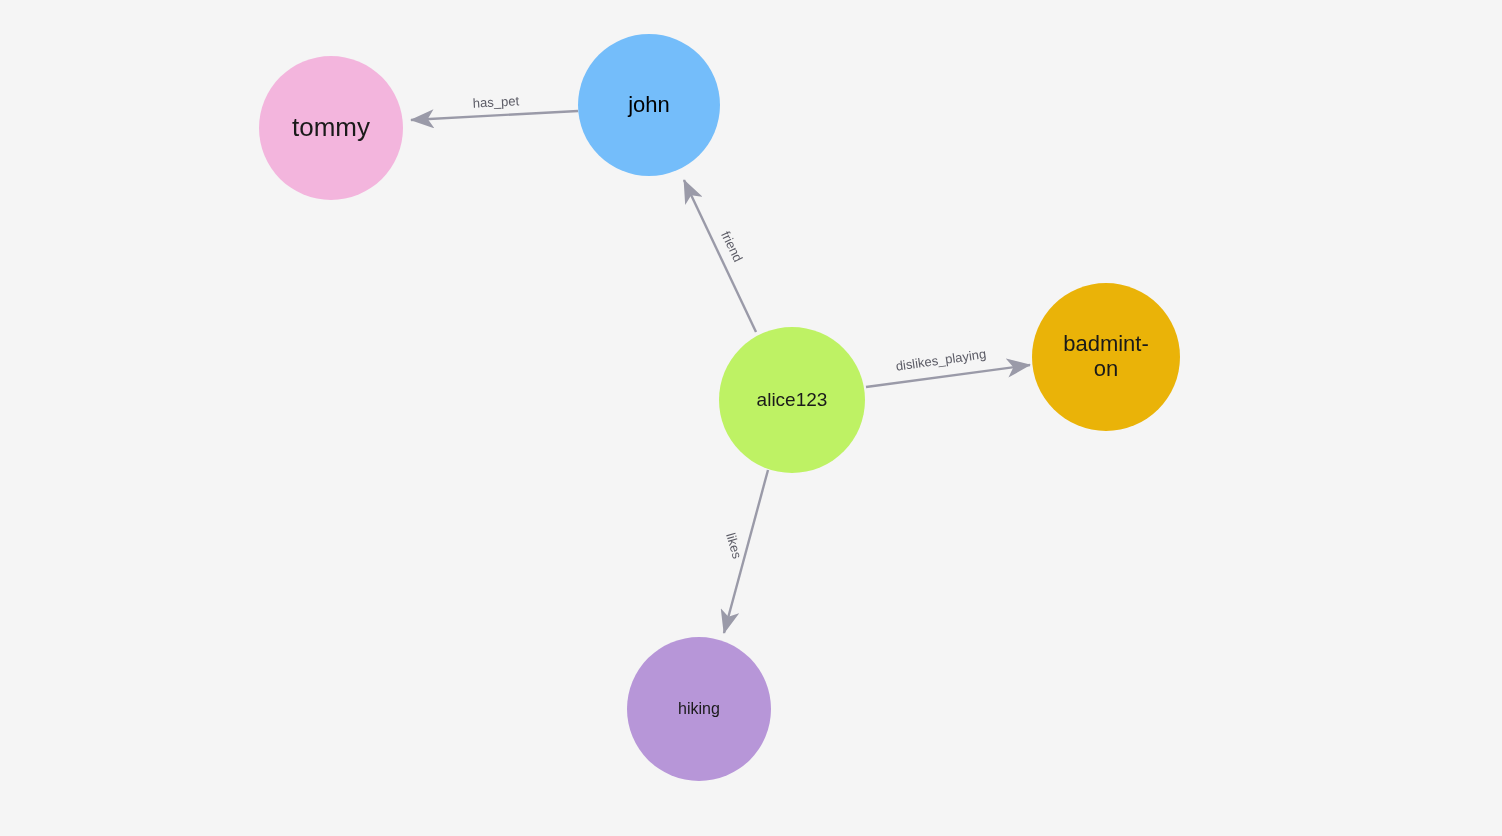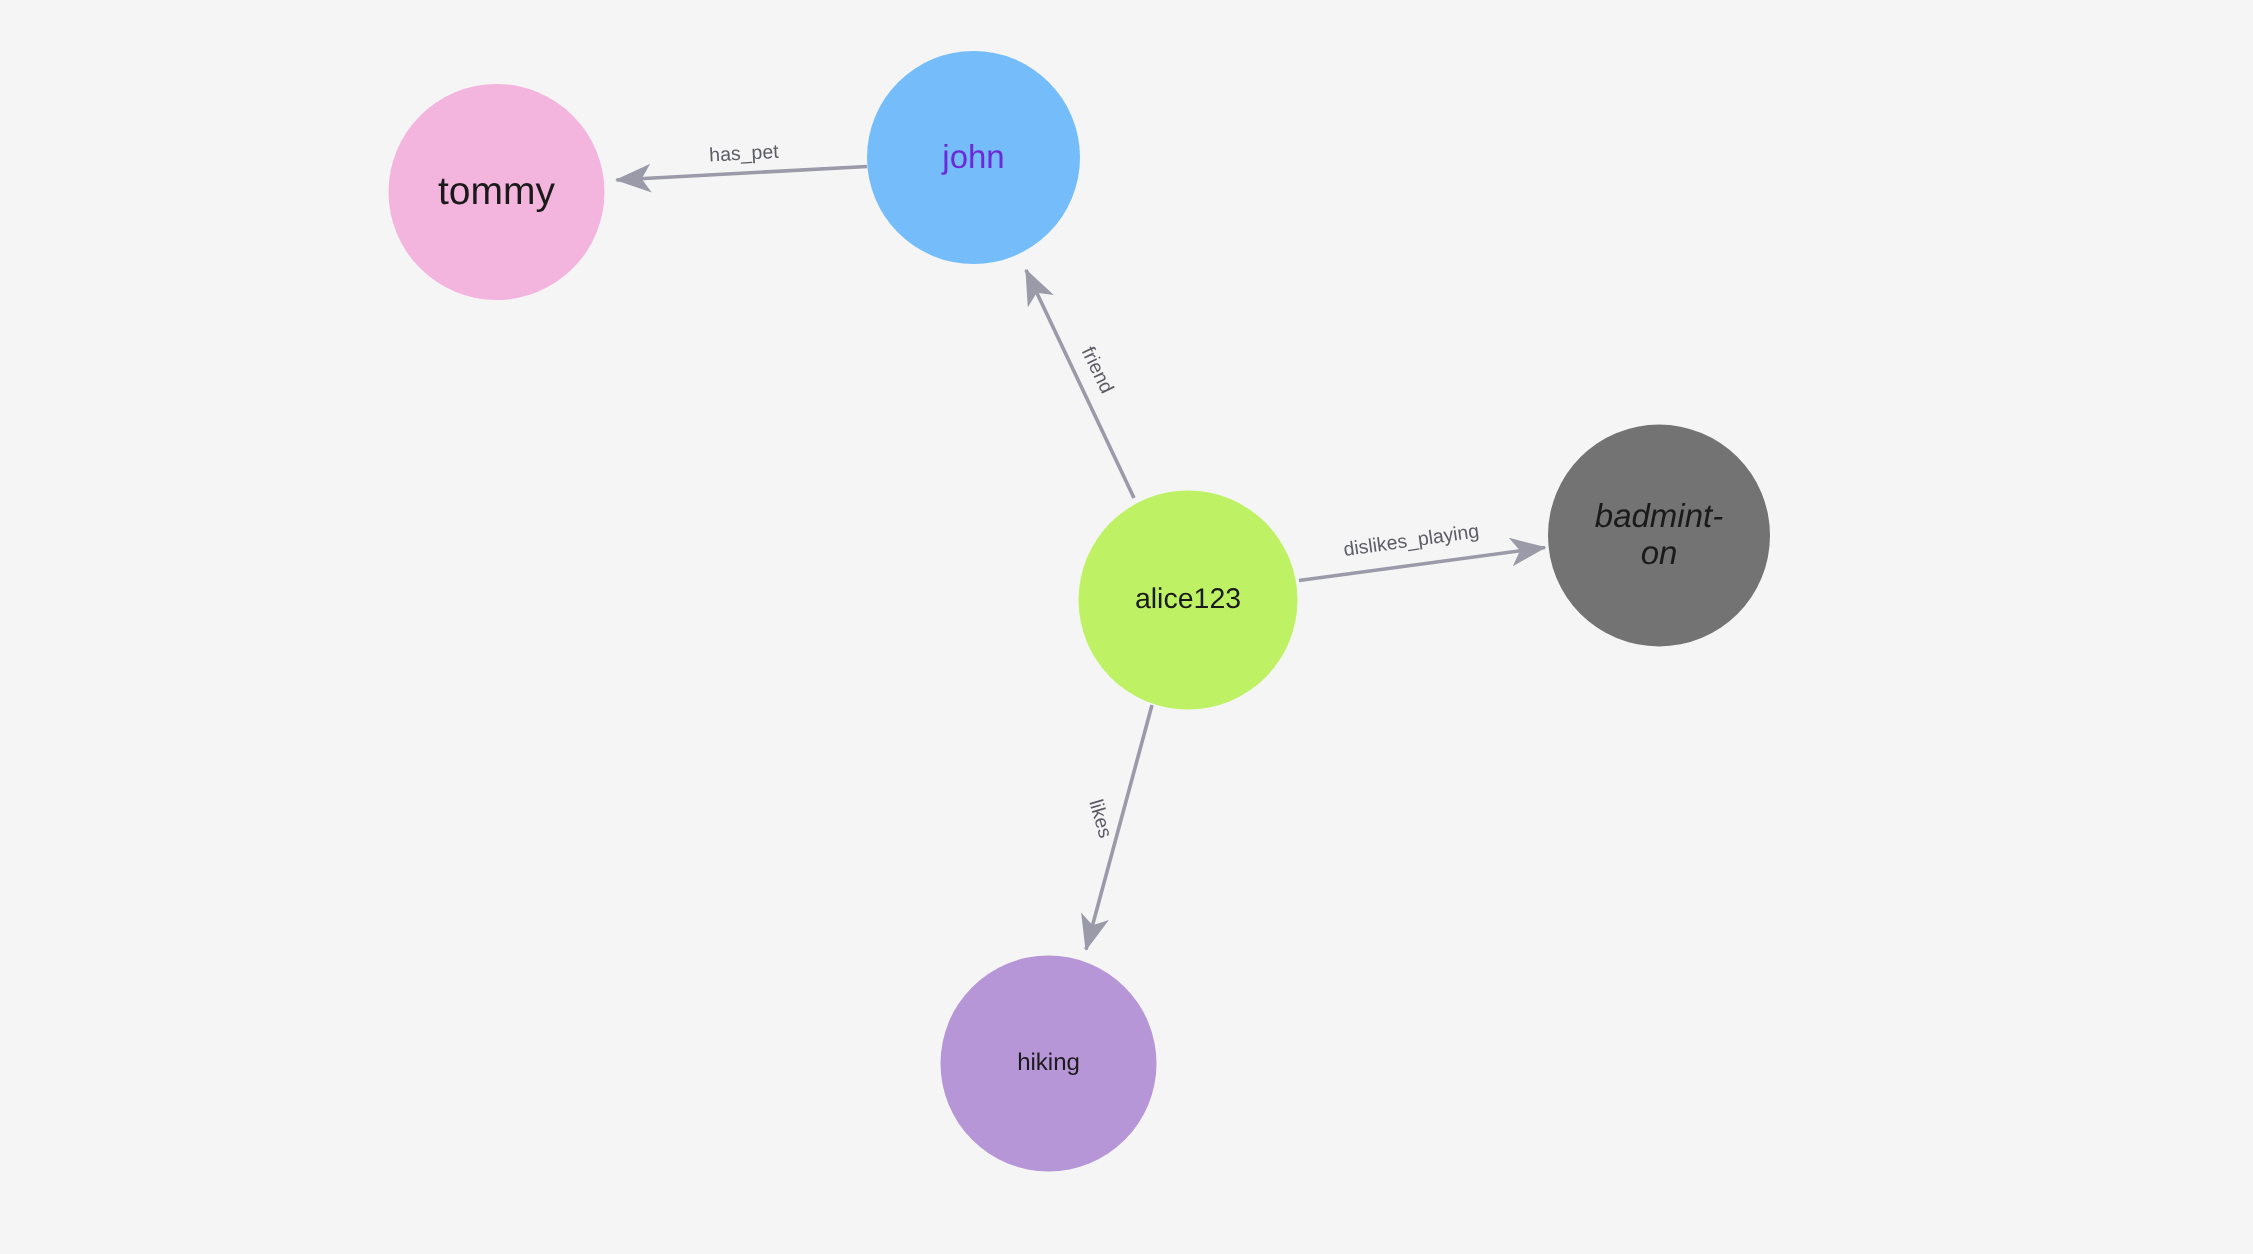--- a/index.html
+++ b/index.html
@@ -76,27 +76,27 @@
         <text x="731" y="247" class="edge-label-text" font-size="13" fill="#5c5c66" transform="rotate(64 731 247)">friend</text>
         <text x="941" y="361" class="edge-label-text" font-size="13" fill="#5c5c66" transform="rotate(-8 941 361)">dislikes_playing</text>
         <text x="733" y="546" class="edge-label-text" font-size="13" fill="#5c5c66" transform="rotate(74 733 546)">likes</text>
       </g>
   </svg>
 
   <div id="nodes-layer">
       <div class="node" style="left: 259px; top: 56px; width: 144px; height: 144px; background: rgb(243, 181, 221); font-size: 26px; color: rgb(26, 26, 26);">
         <span class="node-label">tommy</span>
       </div>
-      <div class="node" style="left: 578px; top: 34px; width: 142px; height: 142px; background: rgb(116, 189, 250); font-size: 22px; color: #6d28d9;">
+      <div class="node" style="left: 578px; top: 34px; width: 142px; height: 142px; background: rgb(116, 189, 250); font-size: 22px; color: #000000;">
         <span class="node-label">john</span>
       </div>
       <div class="node" style="left: 719px; top: 327px; width: 146px; height: 146px; background: #bef264; font-size: 19px; color: rgb(26, 26, 26);">
         <span class="node-label">alice123</span>
       </div>
-      <div class="node" style="left: 1032px; top: 283px; width: 148px; height: 148px; background: #737373; font-size: 22px; color: rgb(26, 26, 26); font-style: italic;">
+      <div class="node" style="left: 1032px; top: 283px; width: 148px; height: 148px; background: #eab308; font-size: 22px; color: rgb(26, 26, 26);">
         <span class="node-label">badmint-
 on</span>
       </div>
       <div class="node" style="left: 627px; top: 637px; width: 144px; height: 144px; background: rgb(183, 150, 216); font-size: 16px; color: rgb(26, 26, 26);">
         <span class="node-label">hiking</span>
       </div>
     </div>
 
 </div>
 

